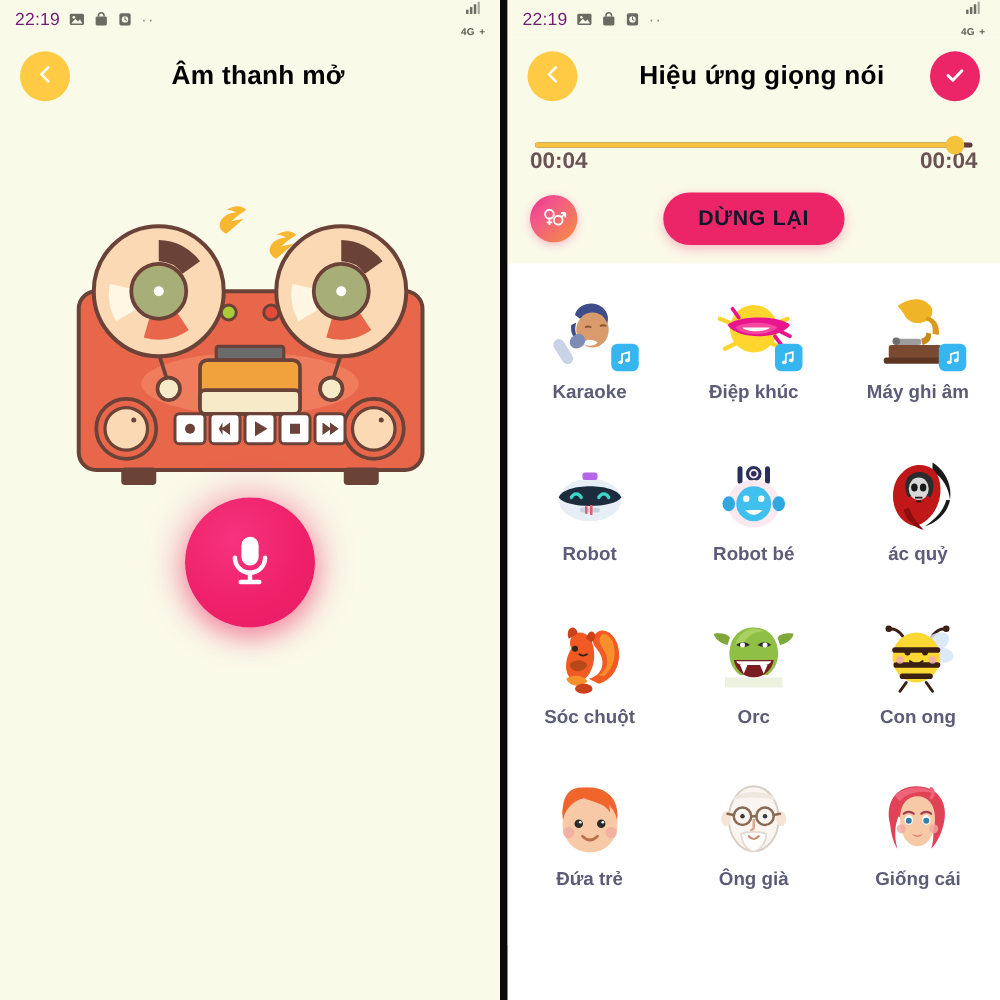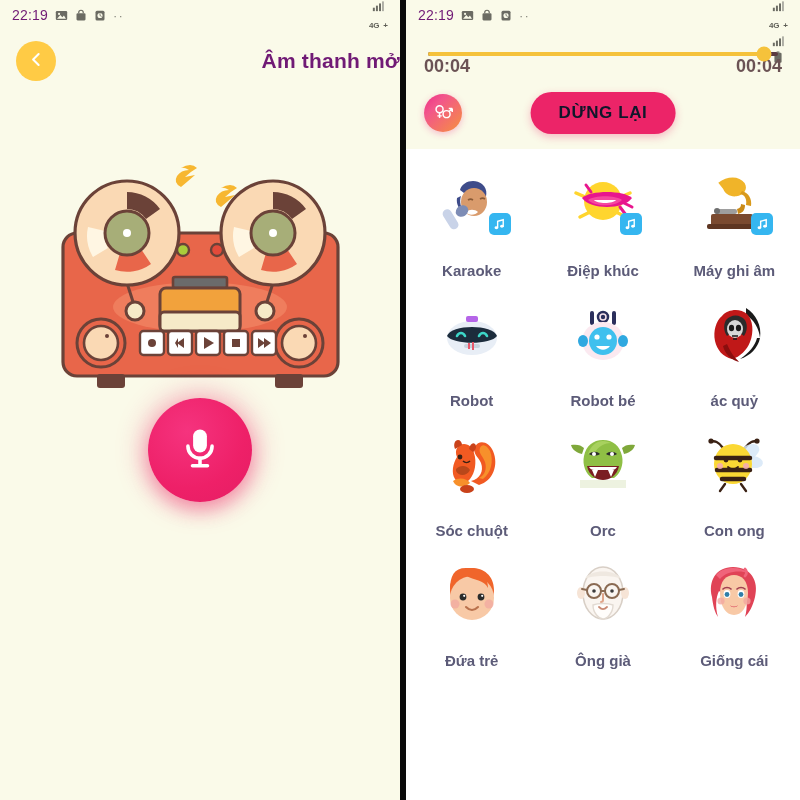--- a/index.html
+++ b/index.html
@@ -34,22 +34,22 @@
     padding: 0 16px; background: #FAFAE9; position: relative;
   }
   .circ-btn {
     width: 40px; height: 40px; border-radius: 50%;
     display: flex; align-items: center; justify-content: center;
     flex: 0 0 40px; border: none; cursor: pointer;
   }
   .btn-back { background: #FFCB45; }
   .btn-ok   { background: #EC2468; }
   .header-title {
-    position: absolute; left: 13px; right: 0; text-align: right;
-    font-size: 21px; font-weight: 700; color: #701a75;
+    position: absolute; left: 13px; right: 0; text-align: center;
+    font-size: 21px; font-weight: 700; color: #000000;
     pointer-events: none; letter-spacing: .2px;
   }
 
   
   .left-body {
     position: relative; height: 708px; background: #FAFAE9;
     display: flex; flex-direction: column; align-items: center;
   }
   .tape-wrap { margin-top: 48px; }
   .mic-btn {
@@ -103,21 +103,21 @@
   .grid-wrap { background: #fff; height: 545px; overflow: hidden; padding-top: 6px; }
   .grid { display: grid; grid-template-columns: repeat(3, 1fr); }
   .cell {
     height: 130px; display: flex; flex-direction: column;
     align-items: center; justify-content: flex-start;
     padding-top: 14px; cursor: pointer;
   }
   .thumb-box { position: relative; width: 74px; height: 70px;
                display:flex; align-items:center; justify-content:center; }
   .cell-label {
-    margin-top: 24px; font-size: 15px; font-weight: 700;
+    margin-top: 5px; font-size: 15px; font-weight: 700;
     color: #5c5b78; line-height: 1;
   }
   .badge {
     position: absolute; right: -2px; bottom: 4px;
     width: 22px; height: 22px; border-radius: 5px; background: #35B6F0;
     display: flex; align-items: center; justify-content: center;
     color: #fff; font-size: 13px;
   }
 </style>
 </head>
@@ -359,20 +359,37 @@
         </span>
         <span class="sb-ic">
           <svg width="10" height="13" viewBox="0 0 12 16">
               <rect x="4" y="0.6" width="4" height="1.6" rx="0.6" fill="#6b6b63"></rect>
               <rect x="1.6" y="2.2" width="8.8" height="12.4" rx="1.4" fill="#6b6b63"></rect>
             </svg>
         </span>
       </div>
     </div>
 
+    <div class="header">
+      <button class="circ-btn btn-back">
+        <span>
+          <svg width="17" height="17" viewBox="0 0 20 20">
+              <path d="M12.5 3.5 6 10l6.5 6.5" stroke="#fff" stroke-width="2.4" fill="none" stroke-linecap="round" stroke-linejoin="round"></path>
+            </svg>
+        </span>
+      </button>
+      <div class="header-title">Hiệu ứng giọng nói</div>
+      <button class="circ-btn btn-ok" style="margin-left:auto">
+        <span>
+          <svg width="20" height="20" viewBox="0 0 20 20">
+              <path d="M4.5 10.5 8.3 14.2 15.5 6.6" stroke="#fff" stroke-width="2.4" fill="none" stroke-linecap="round" stroke-linejoin="round"></path>
+            </svg>
+        </span>
+      </button>
+    </div>
 
     <div class="rt-head">
       <div class="slider-row">
         <div class="track">
           <div class="track-fill" id="seek-fill" style="width: 96%;"></div>
           <div class="thumb" id="seek-thumb" style="left: 96%;"></div>
         </div>
       </div>
       <div class="times">
         <span>00:04</span>

